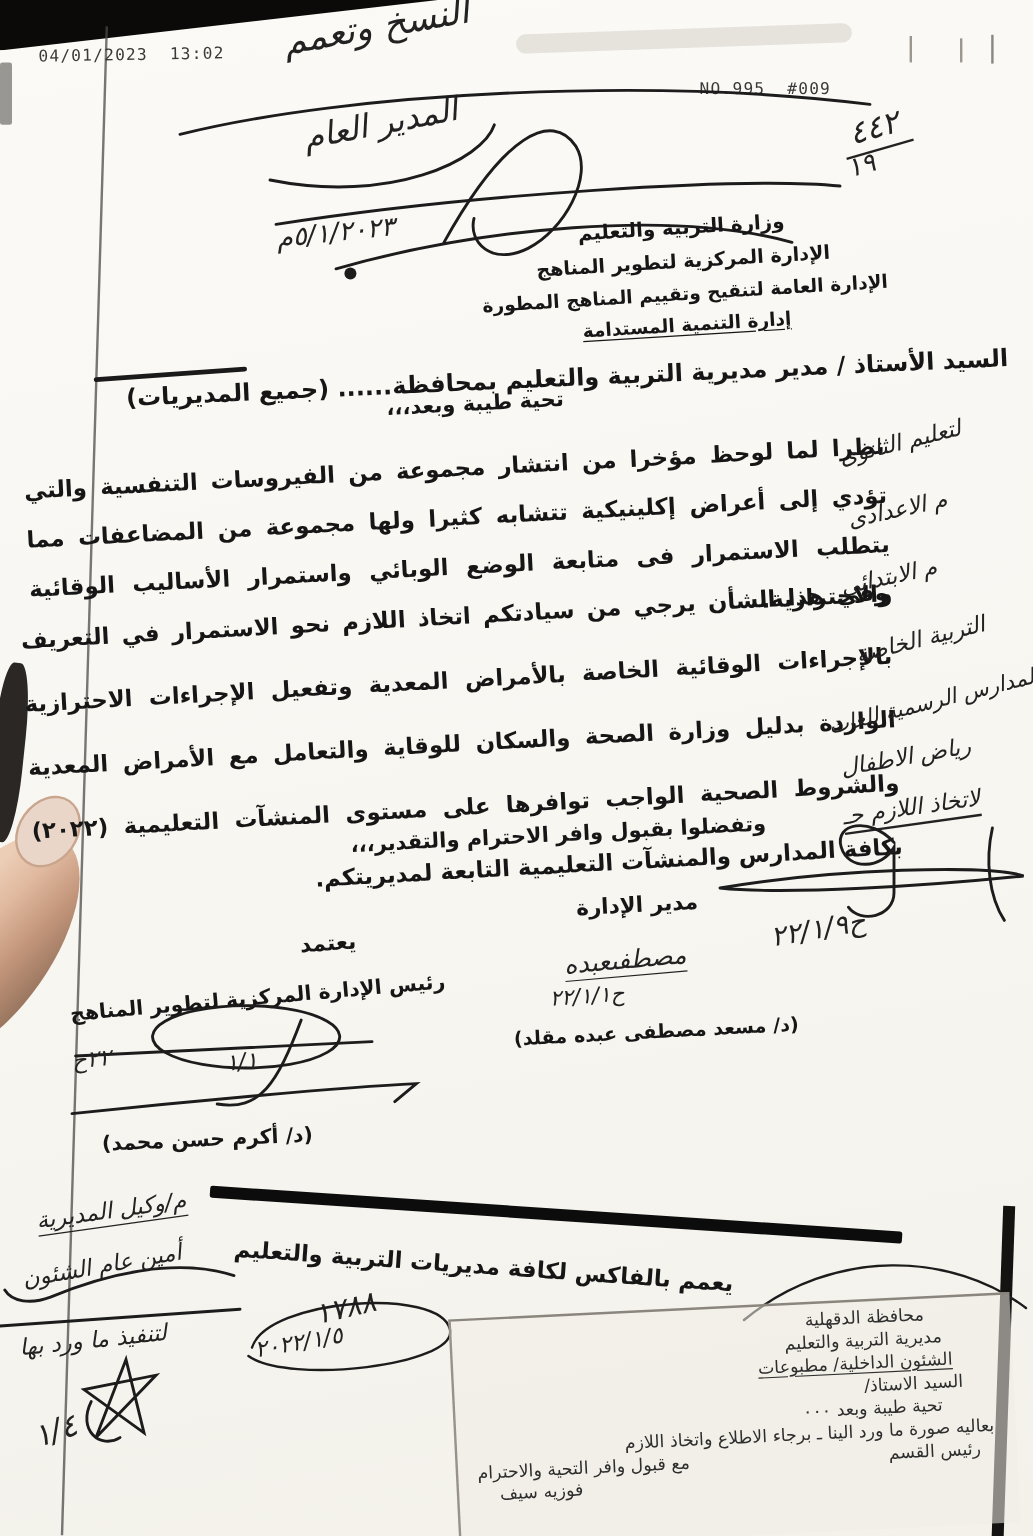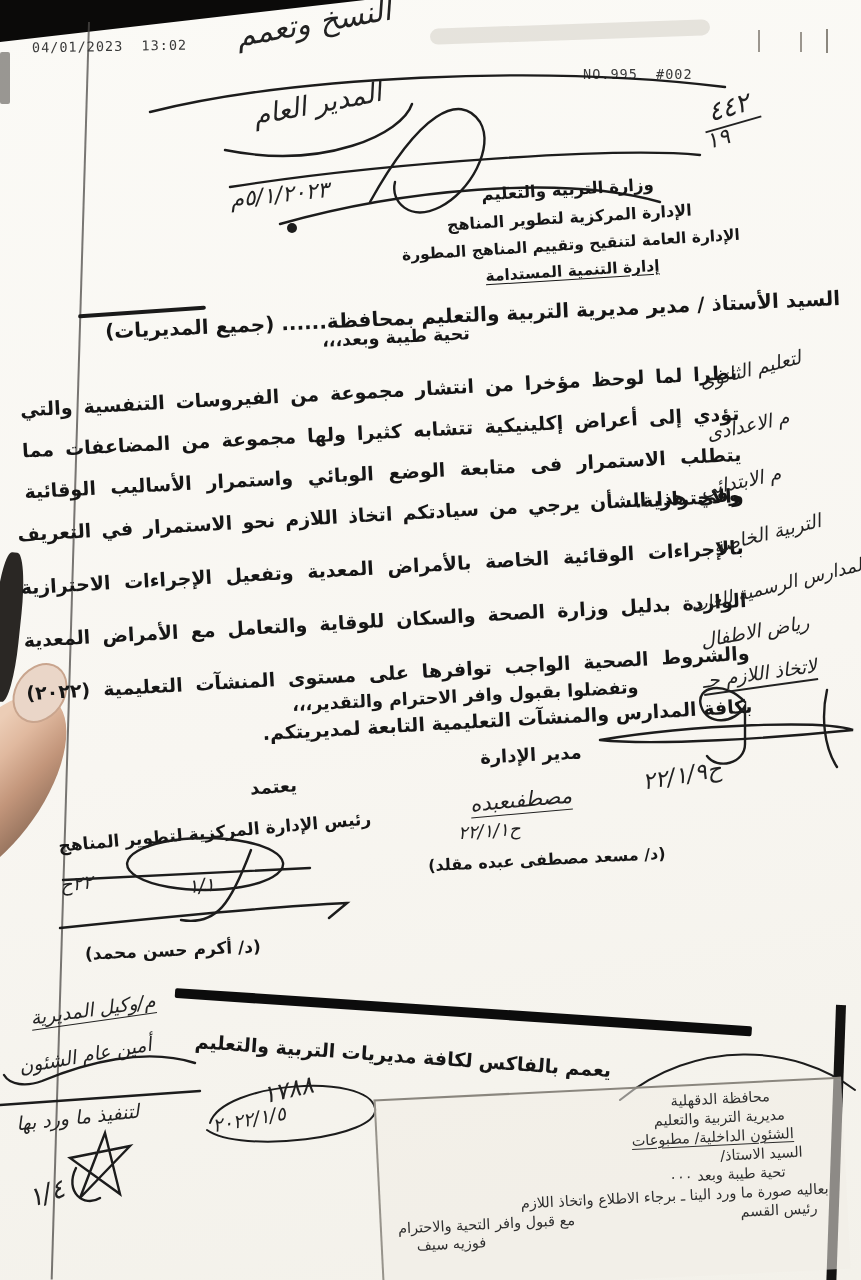--- a/index.html
+++ b/index.html
@@ -31,21 +31,21 @@
   <div class="abs" style="left:826px;top:29px;width:2px;height:24px;background:#8b8populate7e;background:#8b877e;"></div>
   <div class="abs" style="left:836px;top:1005px;width:10px;height:278px;background:#141312;transform:rotate(2deg);transform-origin:top center;"></div>
 
   <div class="abs" style="left:-6px;top:552px;width:26px;height:150px;background:#2a2724;border-radius:40%;transform:rotate(6deg);"></div>
   <div class="abs" style="left:-120px;top:737px;width:220px;height:105px;border-radius:50%;transform:rotate(-55deg);
               background:linear-gradient(10deg,#8f6e59 5%,#c2957a 35%,#e0b99f 60%,#eccdb6 80%);"></div>
   <div class="abs" style="left:8px;top:668px;width:60px;height:46px;border-radius:50%;transform:rotate(-55deg);
               background:#ead6c8;border:2px solid #c9a58e;"></div>
 
   <div class="abs mono" style="left:32px;top:38px;font-size:13.5px;letter-spacing:1px;transform:rotate(-1deg);white-space:pre;">04/01/2023  13:02</div>
-  <div class="abs mono" style="left:583px;top:66px;font-size:13.5px;letter-spacing:1px;white-space:pre;">NO.995  #002</div>
+  <div class="abs mono" style="left:583px;top:66px;font-size:13.5px;letter-spacing:1px;white-space:pre;">NO.995  #009</div>
 
   <div class="abs ar hand bold" style="left:235px;top:5px;font-size:30px;transform:rotate(-10deg);">النسخ وتعمم</div>
   <div class="abs ar hand bold" style="left:252px;top:88px;font-size:27px;transform:rotate(-11deg);">المدير العام</div>
   <div class="abs" style="left:140px;top:52px;">
     <svg width="600" height="180" viewBox="0 0 600 180">
       <path d="M10,60 C150,25 400,12 585,35"></path>
       <path d="M85,98 C185,118 262,82 272,52"></path>
       <path d="M230,150 C280,60 320,40 340,70 C355,95 330,140 300,155 C270,170 250,150 255,130"></path>
       <path d="M90,135 C250,110 480,95 560,103"></path>
       <path d="M140,172 C260,138 420,122 520,150"></path>

